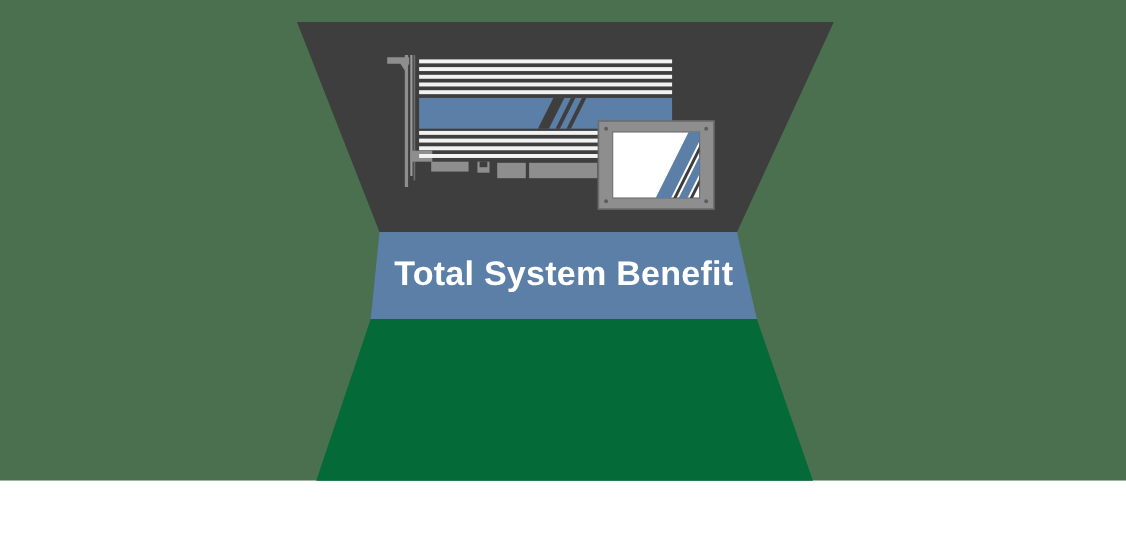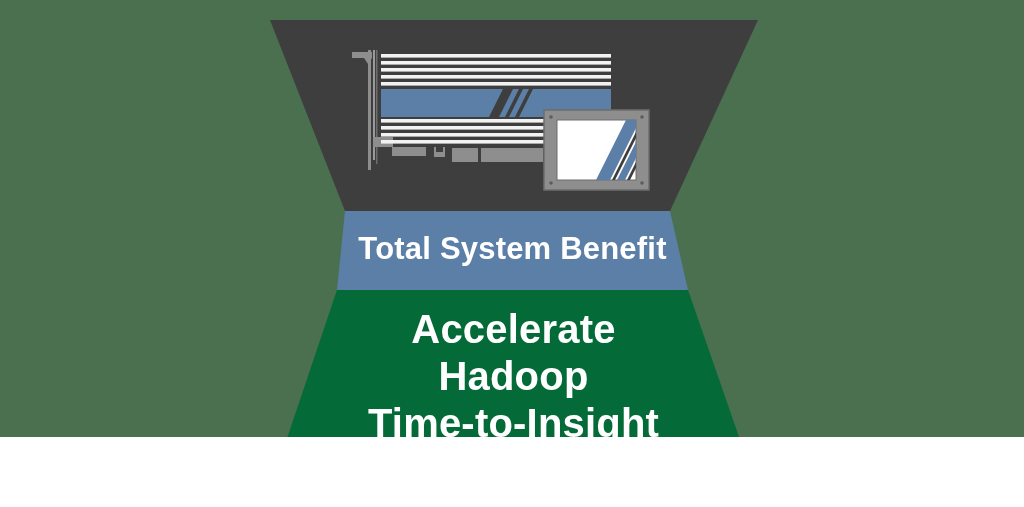--- a/index.html
+++ b/index.html
@@ -132,19 +132,14 @@
         <polygon points="612,180 642,120 645,120 615,180" fill="#3e3e3e"></polygon>
         <polygon points="617,180 647,120 655,120 625,180" fill="#5b7fa6"></polygon>
         <polygon points="627,180 657,120 660,120 630,180" fill="#3e3e3e"></polygon>
       </g>
     </g>
 
   </svg>
 
   <div class="band-text" id="benefit-label">Total System Benefit</div>
 
-  <div class="band-text" id="outcome-label">
-    <span class="outcome-line">Accelerate</span>
-    <span class="outcome-line">Hadoop</span>
-    <span class="outcome-line">Time-to-Insight</span>
-  </div>
 
 </div>
 
 </body></html>

